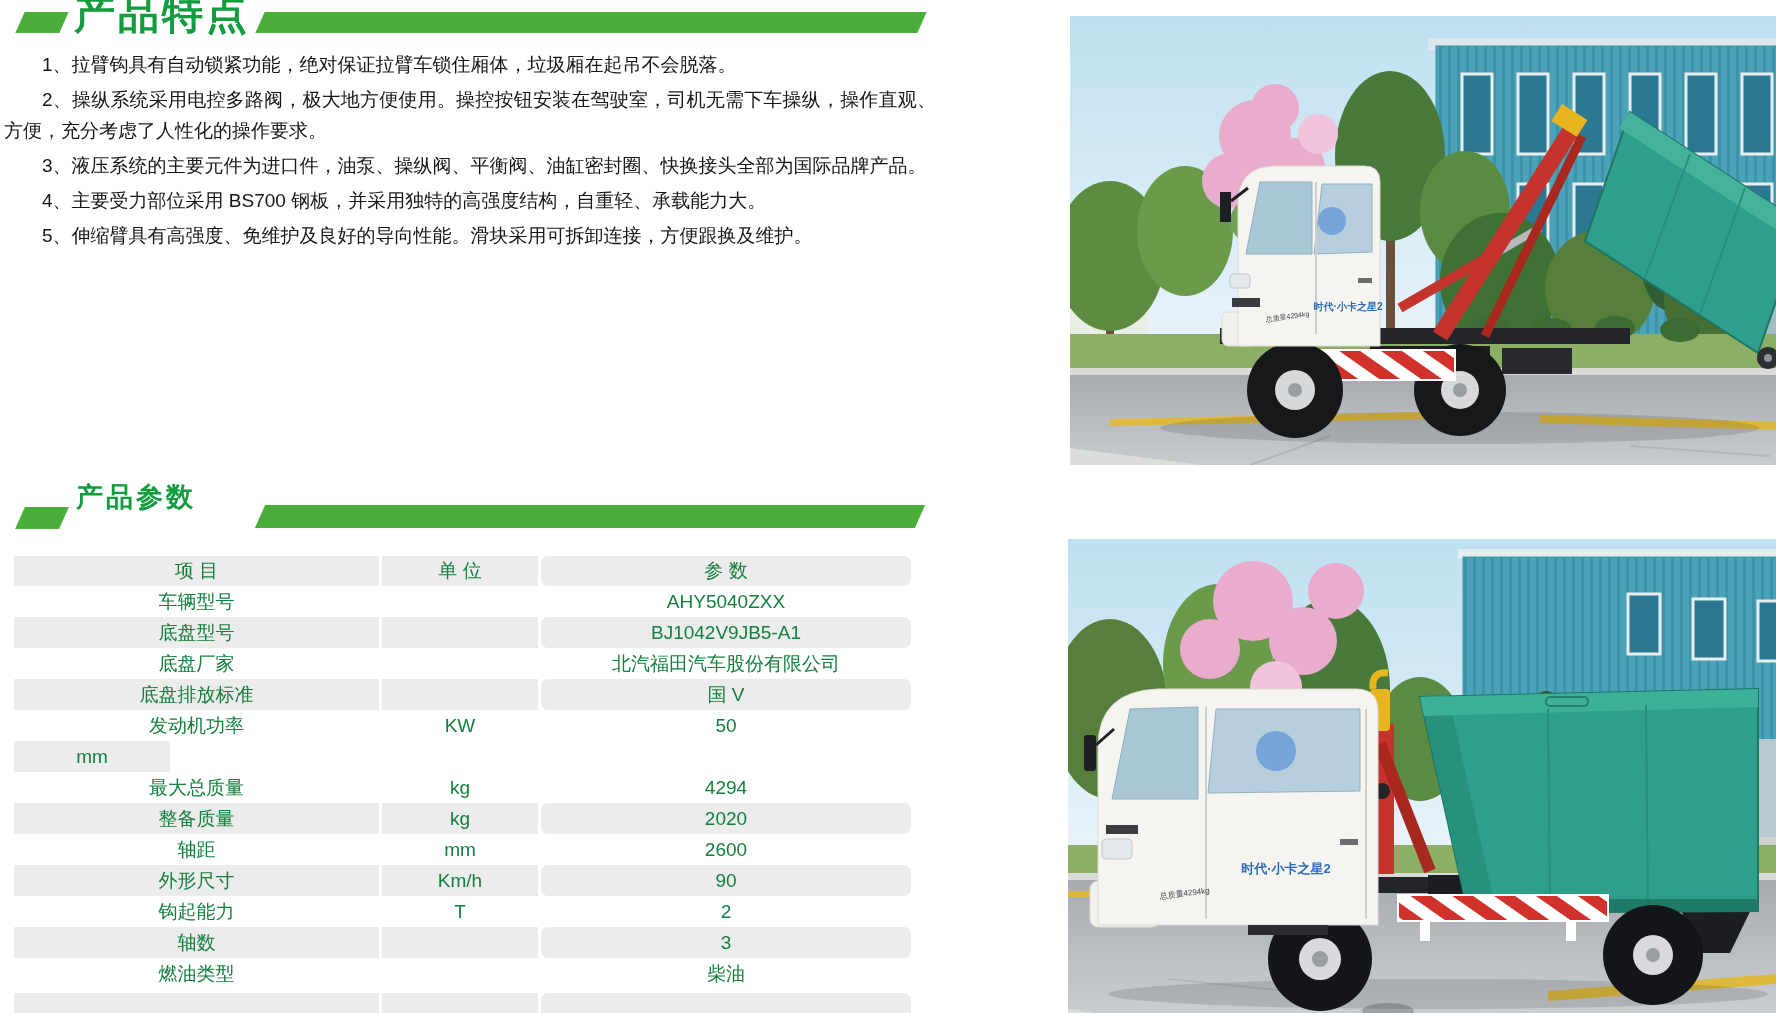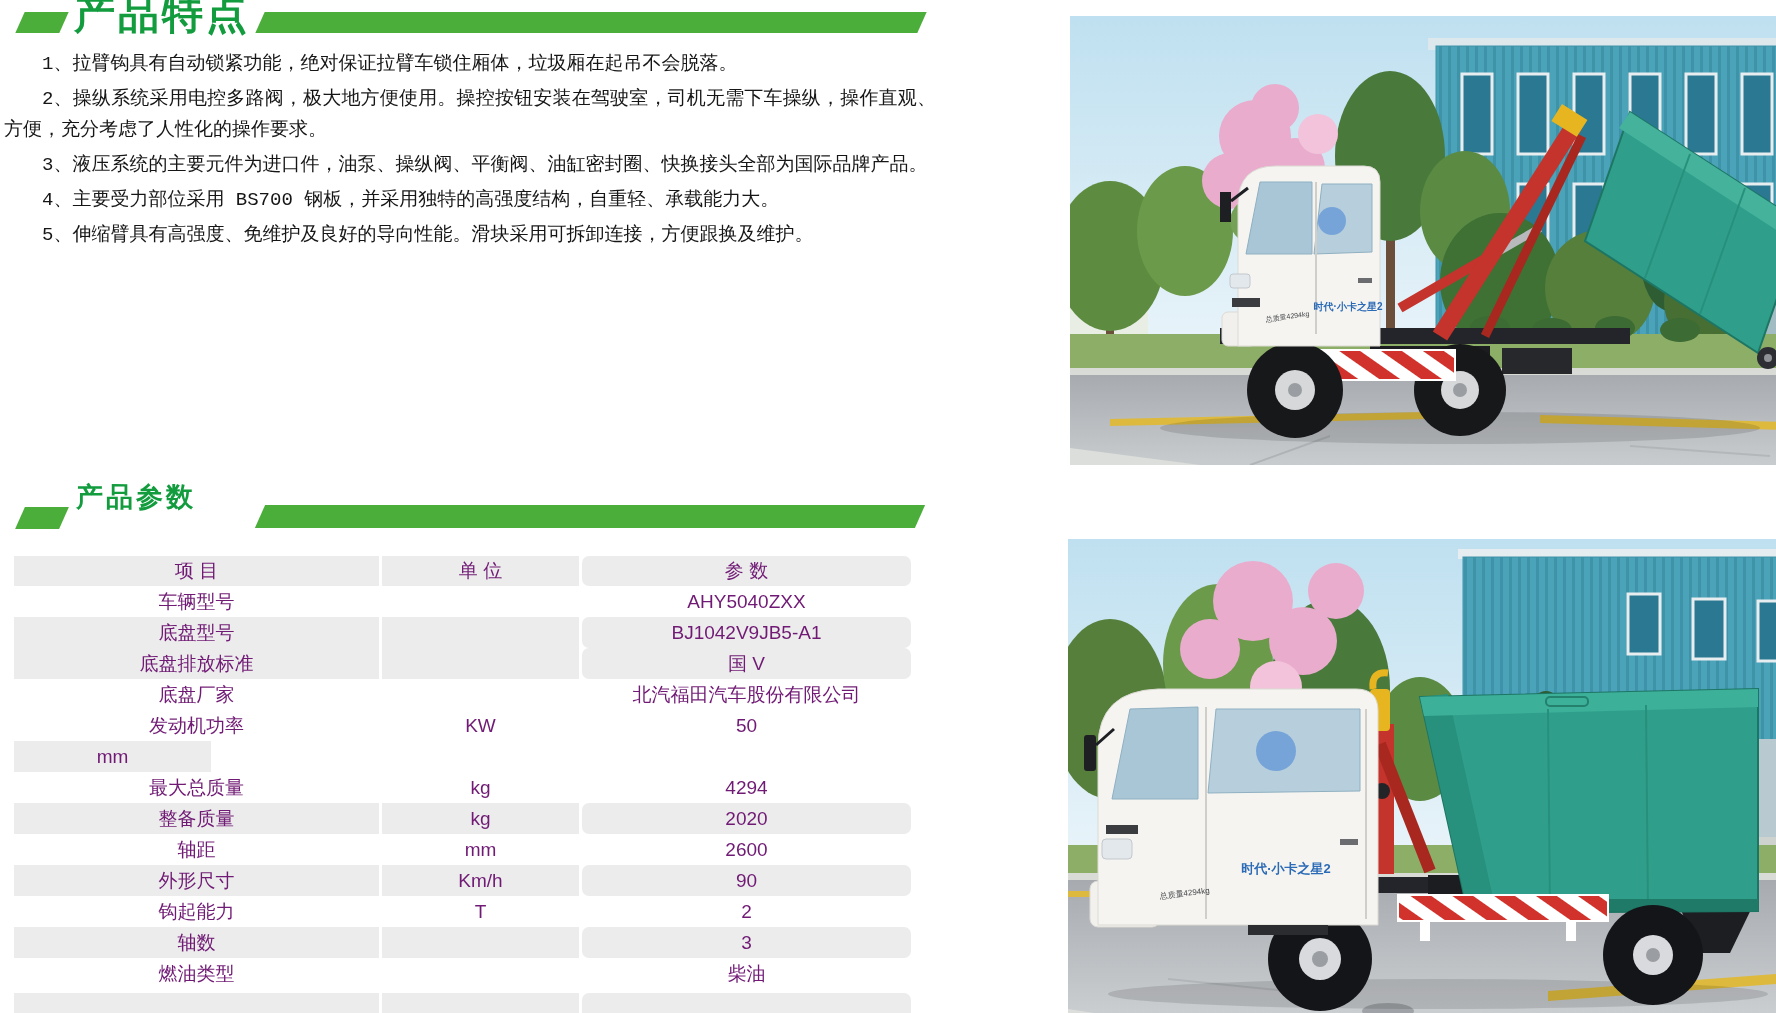--- a/index.html
+++ b/index.html
@@ -14,30 +14,30 @@
   #feat-title{left:74px;top:-13px;font-size:41px;}
   #feat-bar{left:260px;top:12px;width:662px;height:21px;}
   #param-pgram{left:20px;top:507px;width:44px;height:22px;}
   #param-title{left:76px;top:479px;font-size:27px;}
   #param-bar{left:260px;top:505px;width:660px;height:23px;}
   
   #feature-list{
     position:absolute;left:4px;top:49px;width:932px;
     font-size:19px;line-height:31px;color:#161616;text-align:justify;
   }
-  #feature-list p.feat{margin:0 0 4px 0;text-indent:2em;font-family:Liberation Mono, monospace;}
+  #feature-list p.feat{margin:0 0 4px 0;text-indent:2em;}
   
   #param-table{position:absolute;left:14px;top:556px;width:897px;}
   .trow{display:flex;gap:3px;height:31px;}
   .trow.thead{height:30px;}
   .tcell{display:flex;align-items:center;justify-content:center;
-         font-size:19px;color:#701a75;background:#ffffff;}
+         font-size:19px;color:#15803d;background:#ffffff;}
   .trow.gray .tcell{background:#ececec;}
   .tcell.c0{width:365px;}
-  .tcell.c1{width:197px;text-align:right;}
+  .tcell.c1{width:156px;text-align:right;}
   .tcell.c2{flex:1;border-radius:7px;}
   .trow.partial{margin-top:4px;height:28px;}
   
   .photo{position:absolute;overflow:hidden;}
   #photo-top{left:1030px;top:0;width:746px;height:449px;}
   #photo-bottom{left:1028px;top:523px;width:748px;height:490px;}
   .photo svg{display:block;width:100%;height:100%;}
 </style>
 </head>
 <body>
@@ -68,29 +68,29 @@
       <div class="trow">
         <div class="tcell c0">车辆型号</div>
         <div class="tcell c1"></div>
         <div class="tcell c2">AHY5040ZXX</div>
       </div>
       <div class="trow gray">
         <div class="tcell c0">底盘型号</div>
         <div class="tcell c1"></div>
         <div class="tcell c2">BJ1042V9JB5-A1</div>
       </div>
+      <div class="trow">
+        <div class="tcell c0">底盘厂家</div>
+        <div class="tcell c1"></div>
+        <div class="tcell c2">北汽福田汽车股份有限公司</div>
+      </div>
       <div class="trow gray">
         <div class="tcell c0">底盘排放标准</div>
         <div class="tcell c1"></div>
         <div class="tcell c2">国 V</div>
-      </div>
-      <div class="trow">
-        <div class="tcell c0">底盘厂家</div>
-        <div class="tcell c1"></div>
-        <div class="tcell c2">北汽福田汽车股份有限公司</div>
       </div>
       <div class="trow">
         <div class="tcell c0">发动机功率</div>
         <div class="tcell c1">KW</div>
         <div class="tcell c2">50</div>
       </div>
       <div class="trow gray">
         <div class="tcell c1">mm</div>
       </div>
       <div class="trow">

